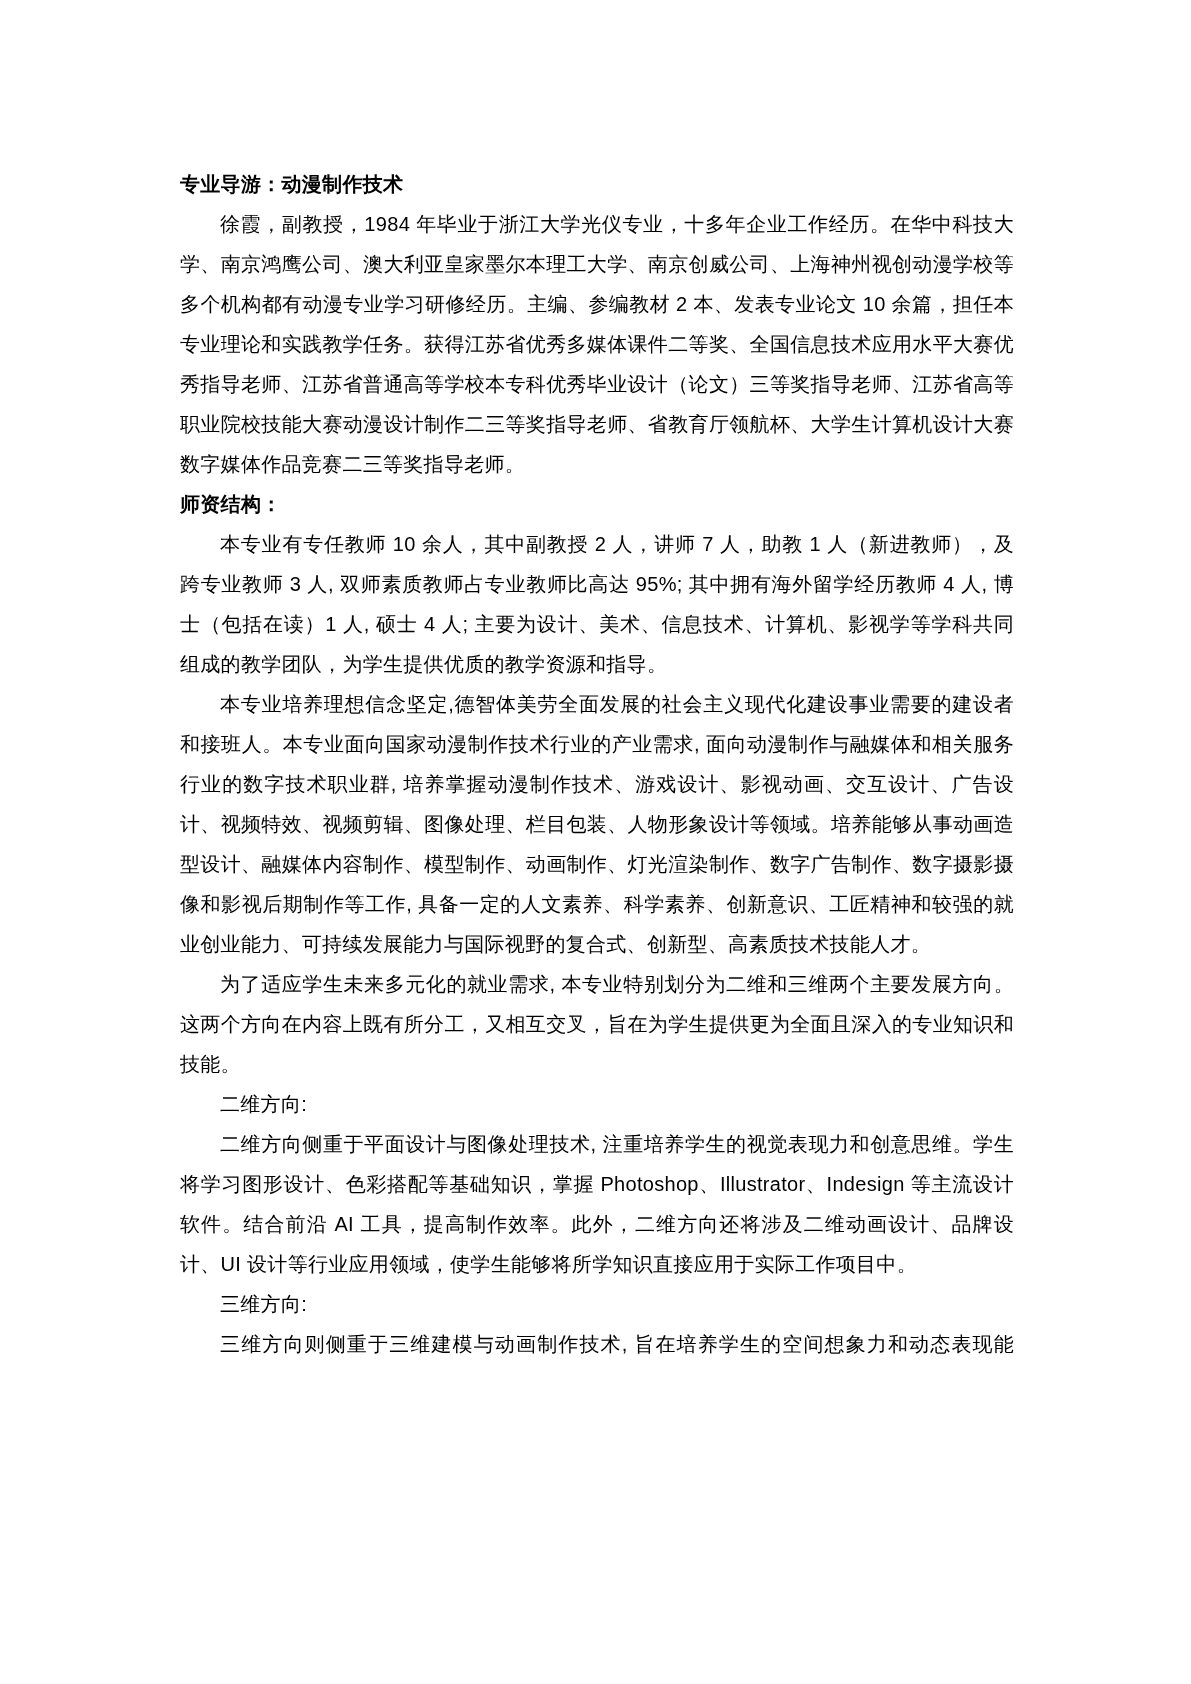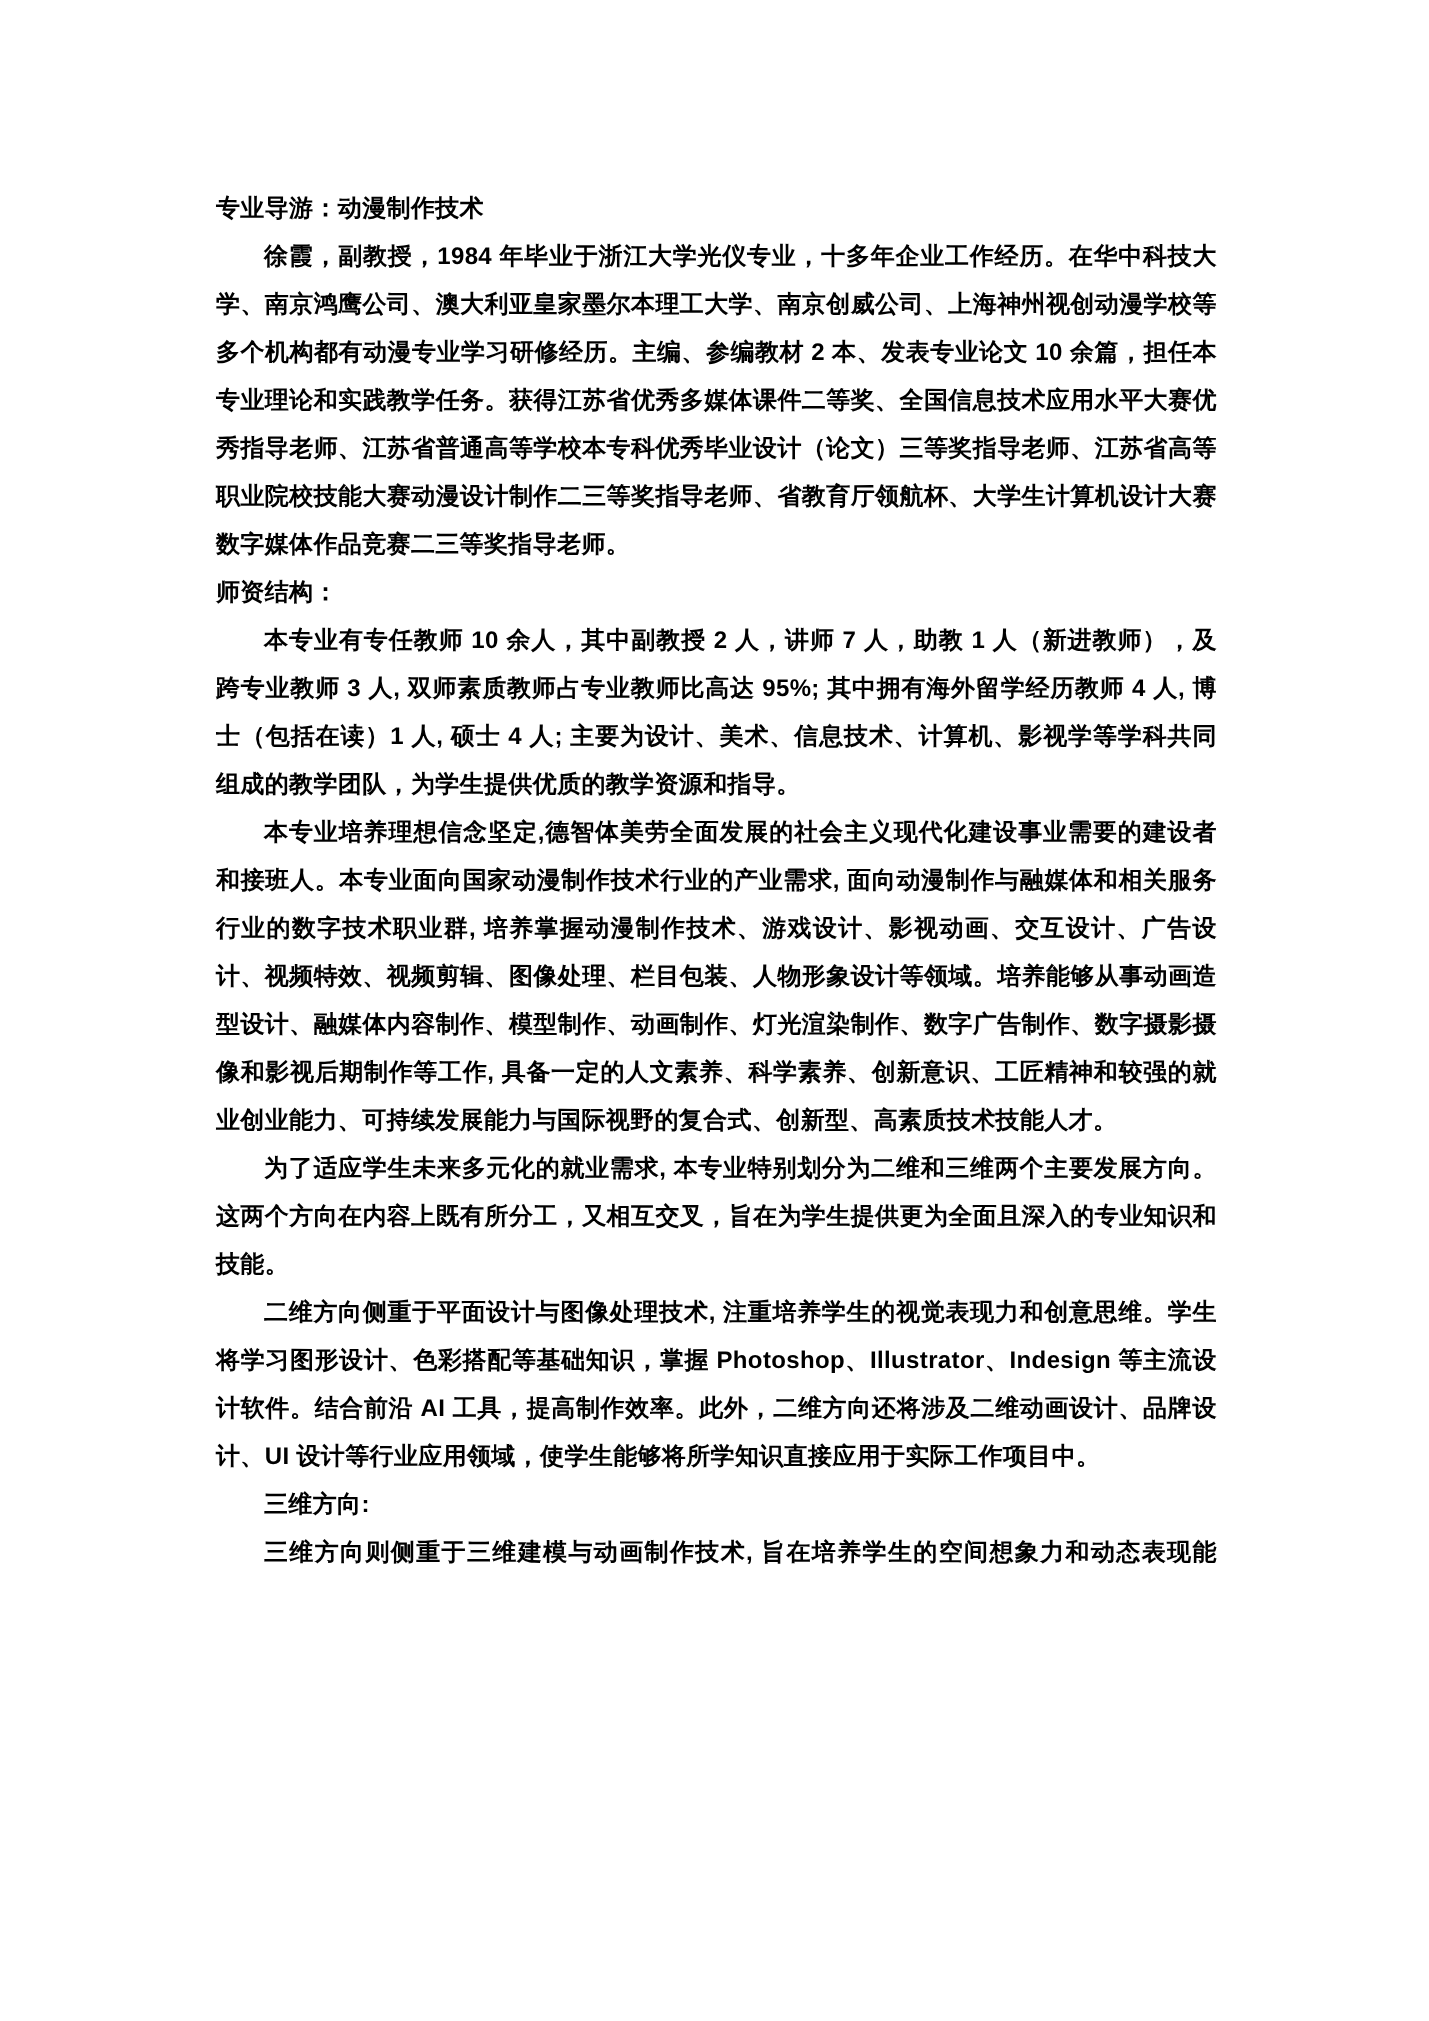--- a/index.html
+++ b/index.html
@@ -13,32 +13,32 @@
   .page {
     position: relative;
     width: 1191px;
     height: 1684px;
     background: #ffffff;
     overflow: hidden;
   }
   .doc {
     position: absolute;
     left: 180px;
-    top: 154px;
+    top: 164px;
     width: 834px;
     font-size: 20px;
     line-height: 40px;
     text-align: justify;
     text-justify: inter-ideograph;
     letter-spacing: 0.3px;
     word-break: break-all;
   }
   .doc p, .doc div { margin: 0; padding: 0; }
   .bold { font-weight: bold; }
-  .para { text-indent: 2em; font-weight: bold; }
+  .para { text-indent: 2em; }
   
   .cut { text-align-last: justify; }
 </style>
 </head>
 <body>
 
 <div class="page">
   <div class="doc">
 
     <div class="bold">专业导游：动漫制作技术</div>
@@ -49,20 +49,21 @@
     <div class="bold">师资结构：</div>
 
     <p class="para">本专业有专任教师 10 余人，其中副教授 2 人，讲师 7 人，助教 1 人（新进教师），及跨专业教师 3 人, 双师素质教师占专业教师比高达 95%; 其中拥有海外留学经历教师 4 人, 博士（包括在读）1 人, 硕士 4 人; 主要为设计、美术、信息技术、计算机、影视学等学科共同组成的教学团队，为学生提供优质的教学资源和指导。</p>
 
 
     <p class="para">本专业培养理想信念坚定,德智体美劳全面发展的社会主义现代化建设事业需要的建设者和接班人。本专业面向国家动漫制作技术行业的产业需求, 面向动漫制作与融媒体和相关服务行业的数字技术职业群, 培养掌握动漫制作技术、游戏设计、影视动画、交互设计、广告设计、视频特效、视频剪辑、图像处理、栏目包装、人物形象设计等领域。培养能够从事动画造型设计、融媒体内容制作、模型制作、动画制作、灯光渲染制作、数字广告制作、数字摄影摄像和影视后期制作等工作, 具备一定的人文素养、科学素养、创新意识、工匠精神和较强的就业创业能力、可持续发展能力与国际视野的复合式、创新型、高素质技术技能人才。</p>
 
 
     <p class="para">为了适应学生未来多元化的就业需求, 本专业特别划分为二维和三维两个主要发展方向。这两个方向在内容上既有所分工，又相互交叉，旨在为学生提供更为全面且深入的专业知识和技能。</p>
 
+    <div class="para">二维方向:</div>
 
     <p class="para">二维方向侧重于平面设计与图像处理技术, 注重培养学生的视觉表现力和创意思维。学生将学习图形设计、色彩搭配等基础知识，掌握 Photoshop、Illustrator、Indesign 等主流设计软件。结合前沿 AI 工具，提高制作效率。此外，二维方向还将涉及二维动画设计、品牌设计、UI 设计等行业应用领域，使学生能够将所学知识直接应用于实际工作项目中。</p>
 
     <div class="para">三维方向:</div>
 
     <p class="para cut">三维方向则侧重于三维建模与动画制作技术, 旨在培养学生的空间想象力和动态表现能</p>
 
   </div>
 </div>
 

